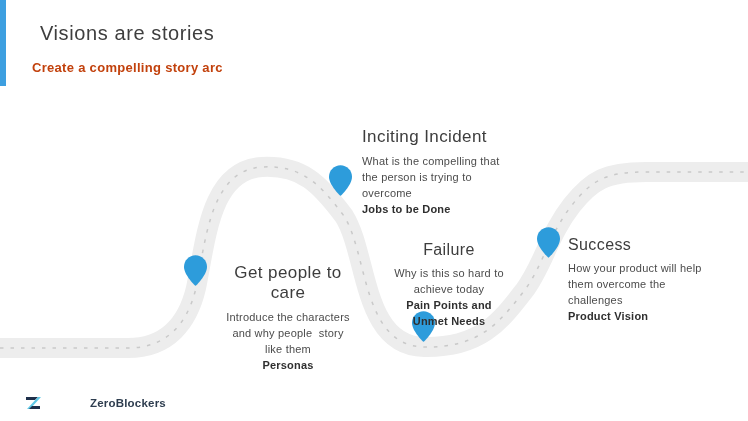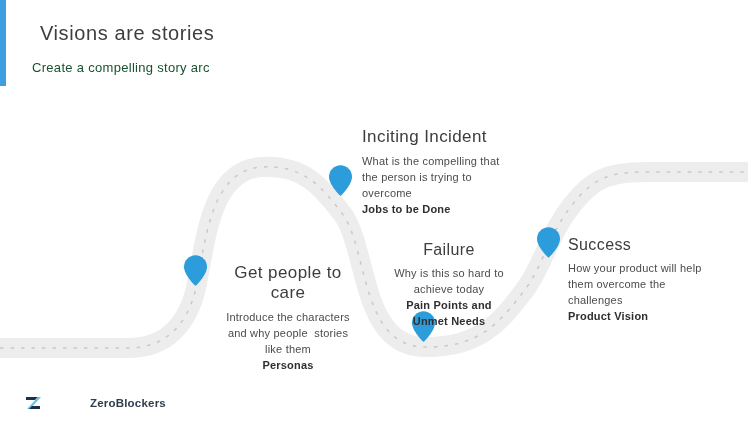--- a/index.html
+++ b/index.html
@@ -6,22 +6,22 @@
   #slide{
     position:relative;width:748px;height:421px;background:#ffffff;overflow:hidden;
     font-family:"Liberation Sans",sans-serif;
   }
   .accent-bar{position:absolute;left:0;top:0;width:6px;height:86px;}
   .title{
     position:absolute;left:40px;top:22px;font-size:20px;font-weight:500;
     color:#3e3e3e;letter-spacing:0.6px;
   }
   .subtitle{
-    position:absolute;left:32px;top:60px;font-size:13px;font-weight:400;
-    color:#14532d;letter-spacing:0.3px;
+    position:absolute;left:32px;top:60px;font-size:13px;font-weight:700;
+    color:#c2410c;letter-spacing:0.3px;
   }
   .road-svg{position:absolute;left:0;top:0;}
   .pin{position:absolute;width:23px;height:31px;}
   .pin-1{left:184px;top:255px;}
   .pin-2{left:329px;top:165px;}
   .pin-3{left:412px;top:311px;}
   .pin-4{left:537px;top:227px;}
   .milestone{position:absolute;}
   .milestone .m-heading{
     font-size:17px;font-weight:500;color:#3d3d3d;letter-spacing:0.4px;margin-bottom:6px;
@@ -64,21 +64,21 @@
     <path d="M12 0C5.4 0 0 5.4 0 12c0 9 12 20 12 20s12-11 12-20C24 5.4 18.6 0 12 0z" fill="#2D9CDB"></path>
   </svg>
   <svg class="pin pin-4" viewBox="0 0 24 32">
     <path d="M12 0C5.4 0 0 5.4 0 12c0 9 12 20 12 20s12-11 12-20C24 5.4 18.6 0 12 0z" fill="#2D9CDB"></path>
   </svg>
 
   <div class="milestone ms-get-people">
     <div class="m-heading">Get people to care</div>
     <div class="m-body">
         <div class="m-line">Introduce the characters</div>
-        <div class="m-line">and why people  stories</div>
+        <div class="m-line">and why people  story</div>
         <div class="m-line">like them</div>
       </div>
     <div class="m-label">
         <div class="m-line">Personas</div>
       </div>
   </div>
 
   <div class="milestone ms-inciting">
     <div class="m-heading">Inciting Incident</div>
     <div class="m-body">

